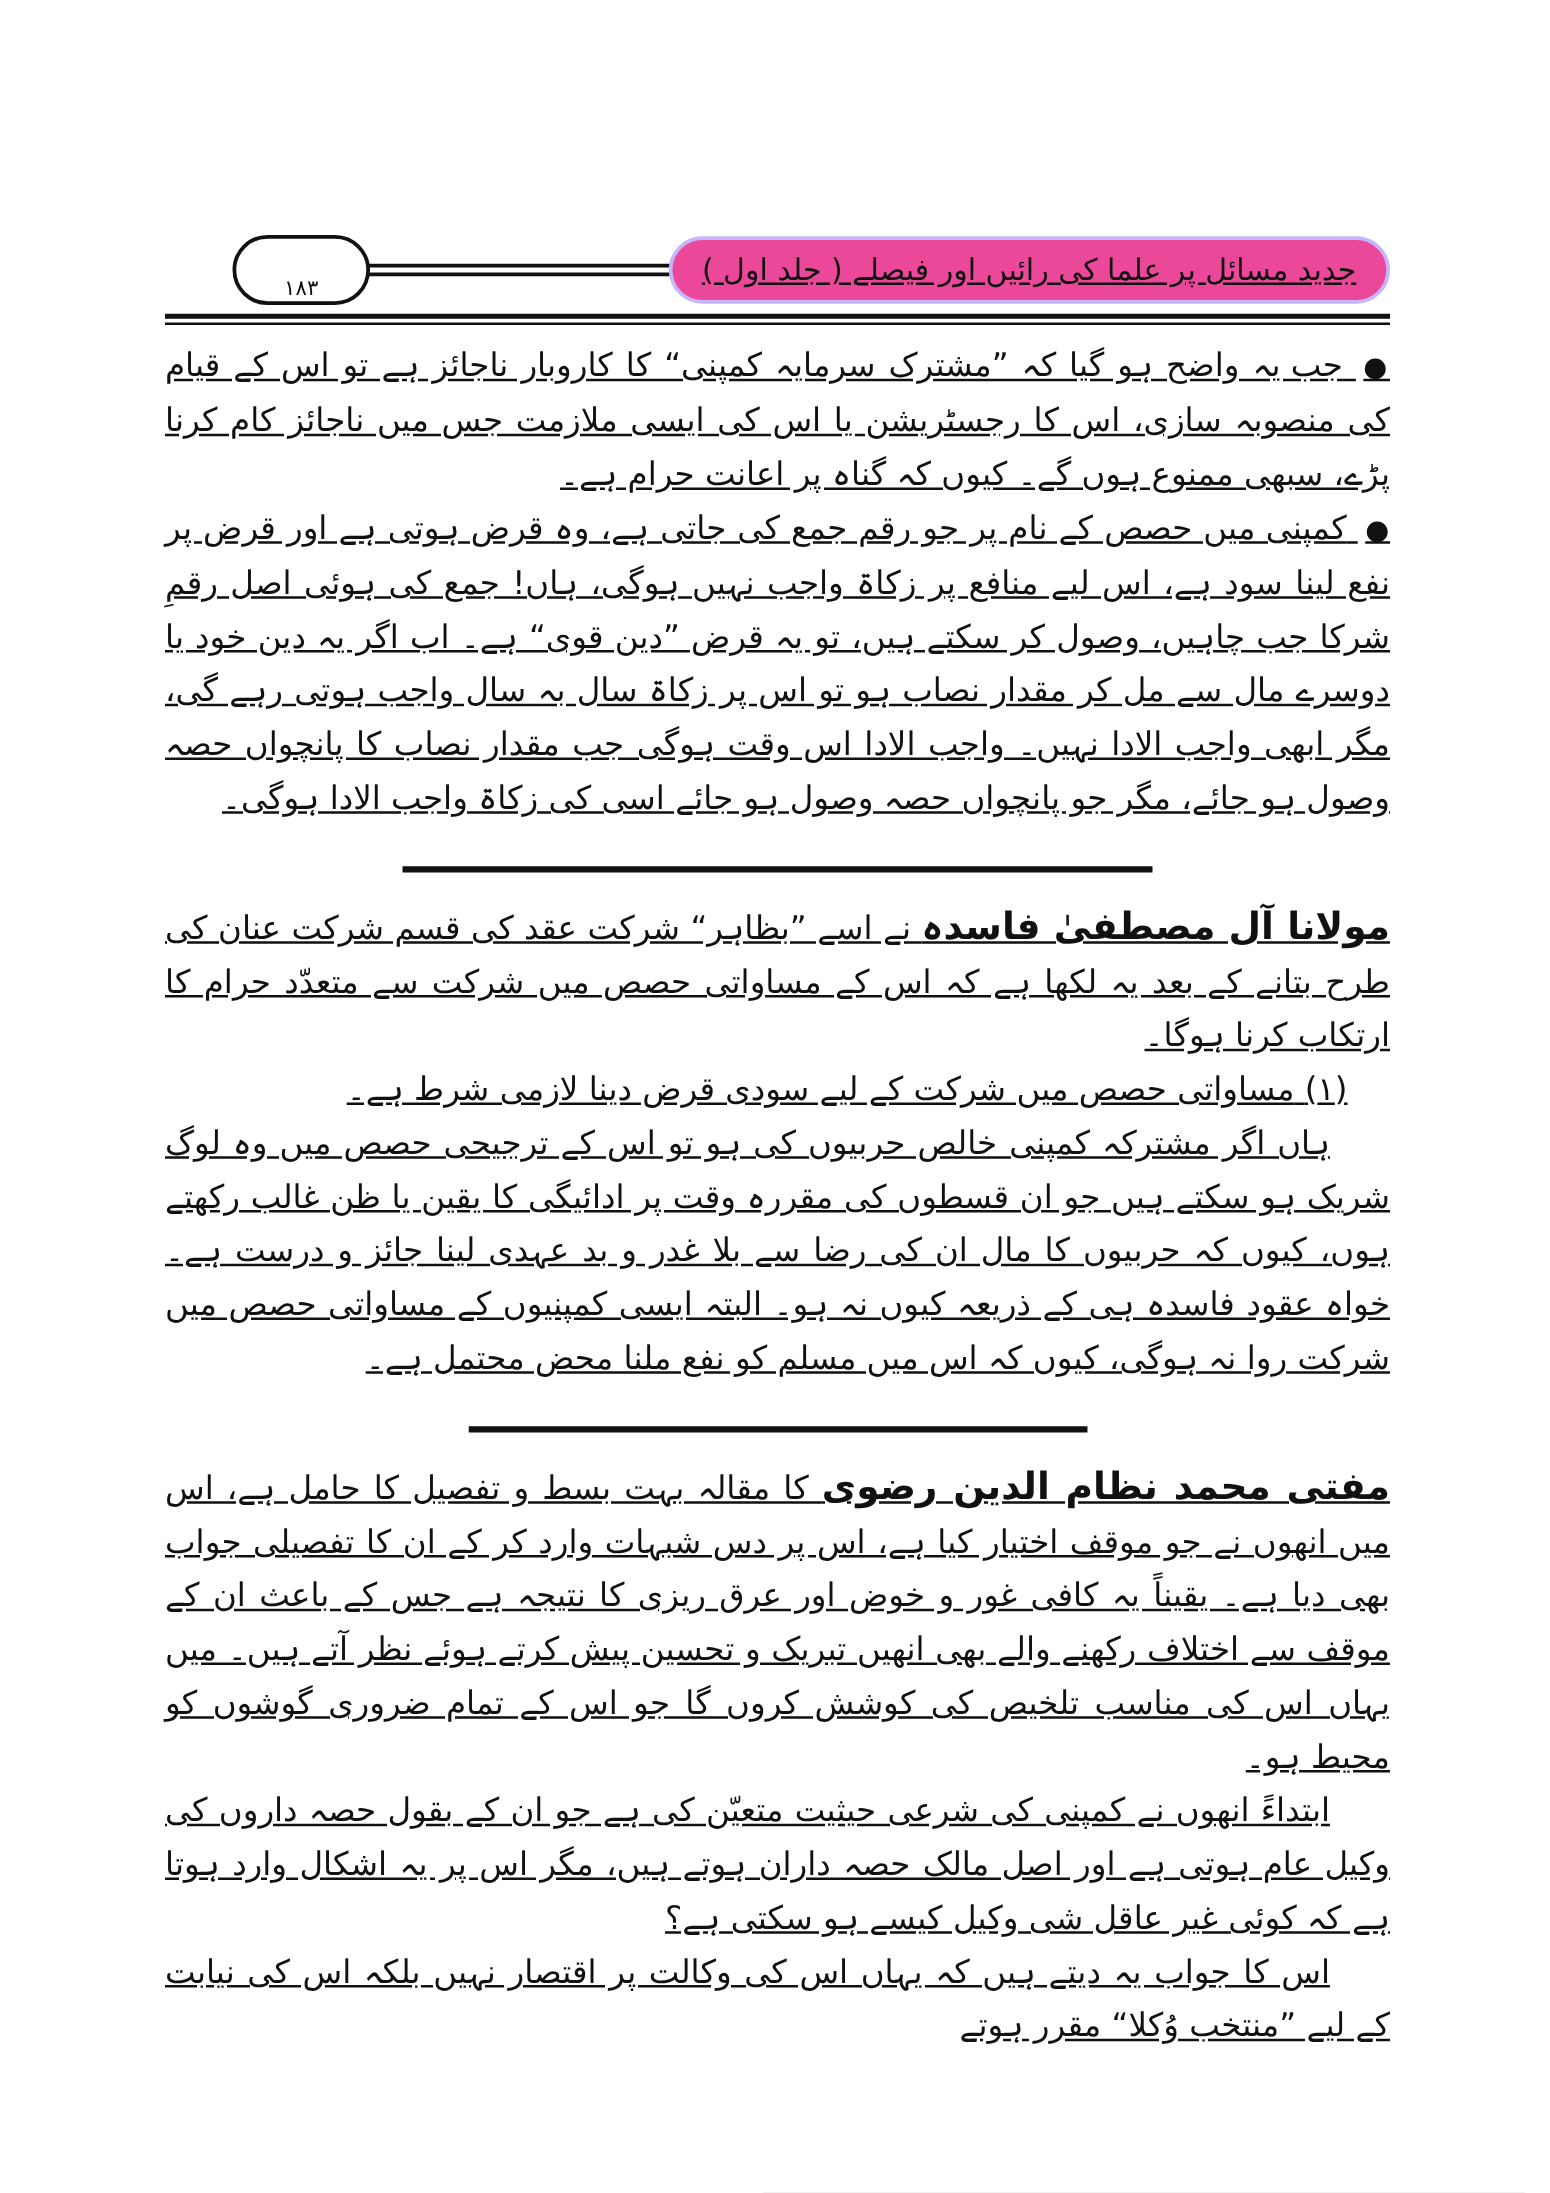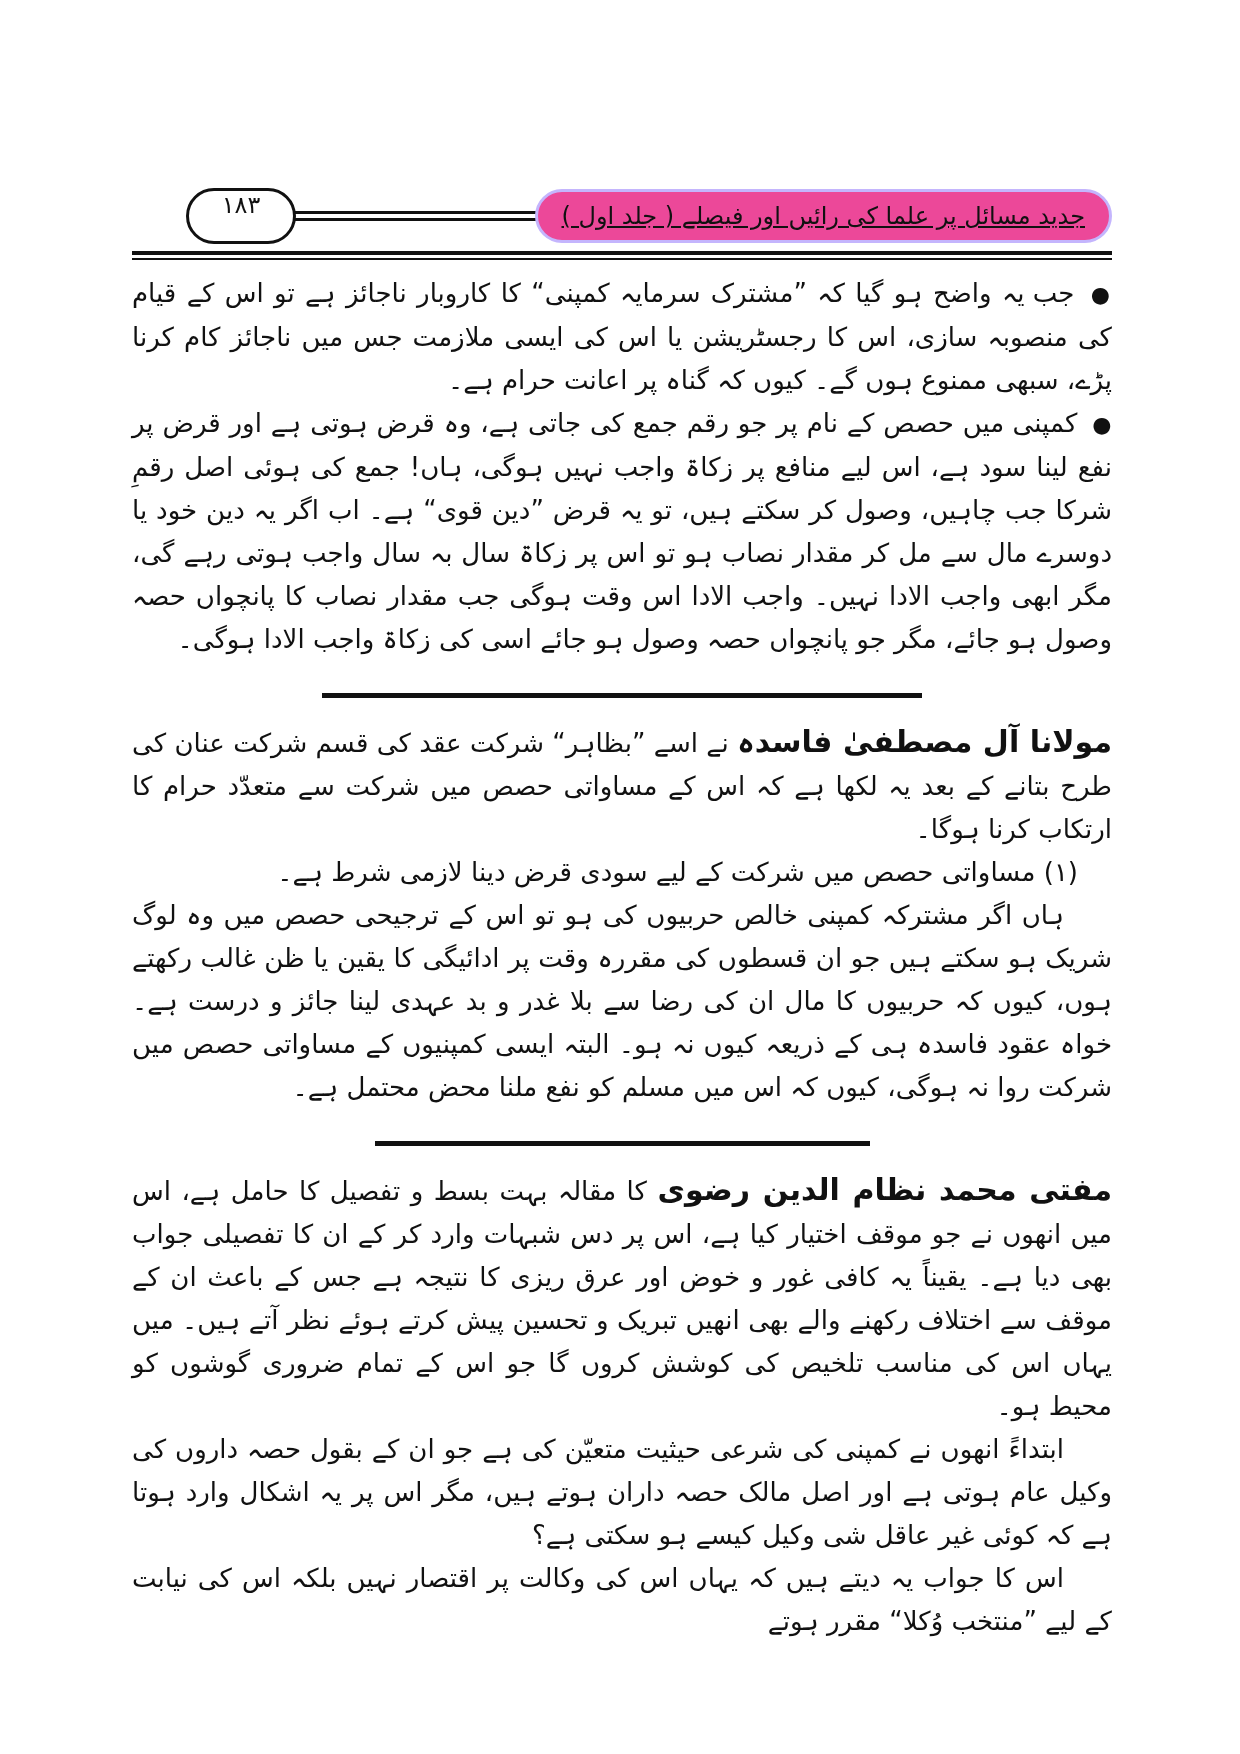--- a/index.html
+++ b/index.html
@@ -32,23 +32,23 @@
     width: 54px;
     flex: 0 0 auto;
   }
   .pagenum-capsule {
     flex: 0 0 auto;
     width: 104px;
     height: 50px;
     border: 3px solid #111;
     border-radius: 28px;
     display: flex;
-    align-items: flex-start;
+    align-items: flex-end;
     justify-content: center;
-    font-size: 24px;
+    font-size: 17px;
     background: #fff;
     z-index: 2;
   }
   .header-connector {
     flex: 1 1 auto;
     height: 10px;
     border-top: 3px solid #111;
     border-bottom: 3px solid #111;
     box-sizing: border-box;
     margin: 0 -6px;
@@ -81,20 +81,21 @@
   
   .body-text {
     direction: rtl;
     margin-top: 12px;
     font-size: 26px;
     line-height: 43px;
     text-align: justify;
   }
   .body-text p {
     margin: 0;
+    text-decoration: underline;
   }
   .bullet-para .bullet {
     font-size: 22px;
     padding-left: 6px;
   }
   .point-para {
     text-indent: 34px;
   }
   .indent-para {
     text-indent: 48px;

